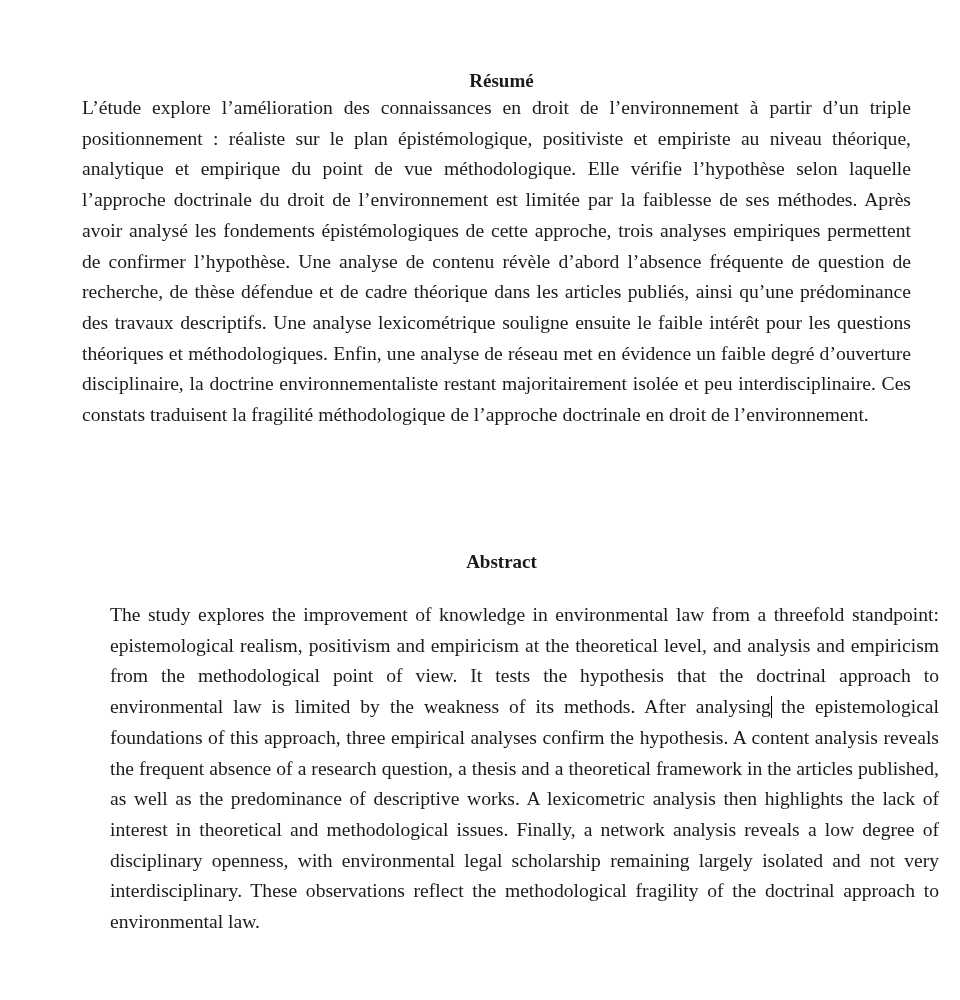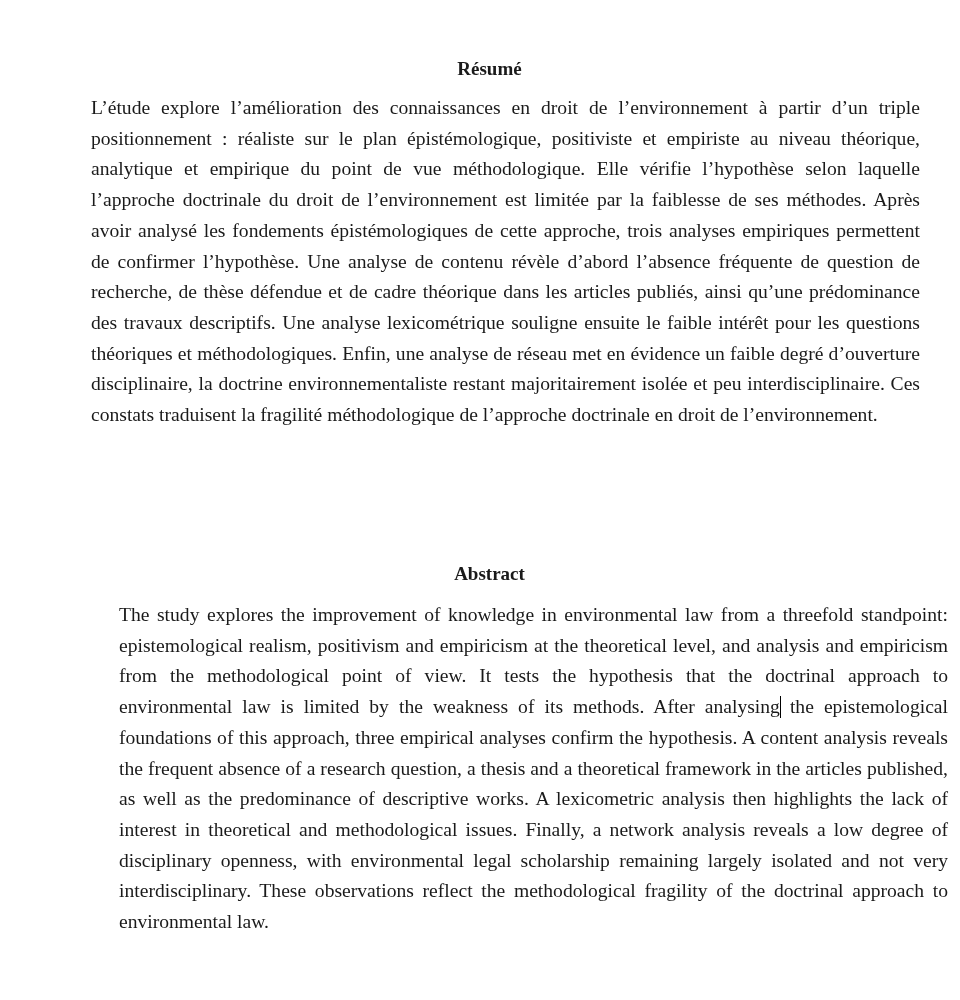--- a/index.html
+++ b/index.html
@@ -19,30 +19,30 @@
       position: absolute;
       left: 75px;
       top: 0;
       width: 829px;
     }
     .section-title {
       text-align: center;
       font-weight: bold;
       font-size: 19px;
       line-height: 24px;
-      margin: 0;
+      margin: 12px;
       position: absolute;
       left: 0;
       width: 829px;
     }
     .title-resume { top: 57px; }
-    .title-abstract { top: 562px; }
+    .title-abstract { top: 538px; }
     .para {
       position: absolute;
-      left: 16px;
+      left: 7px;
       width: 829px;
       margin: 0;
       font-size: 19.6px;
       line-height: 30.7px;
       text-align: justify;
       text-align-last: left;
       hyphens: none;
     }
     .para-resume { top: 93px; }
     .para-abstract { top: 600px; margin-left: 28px; }

